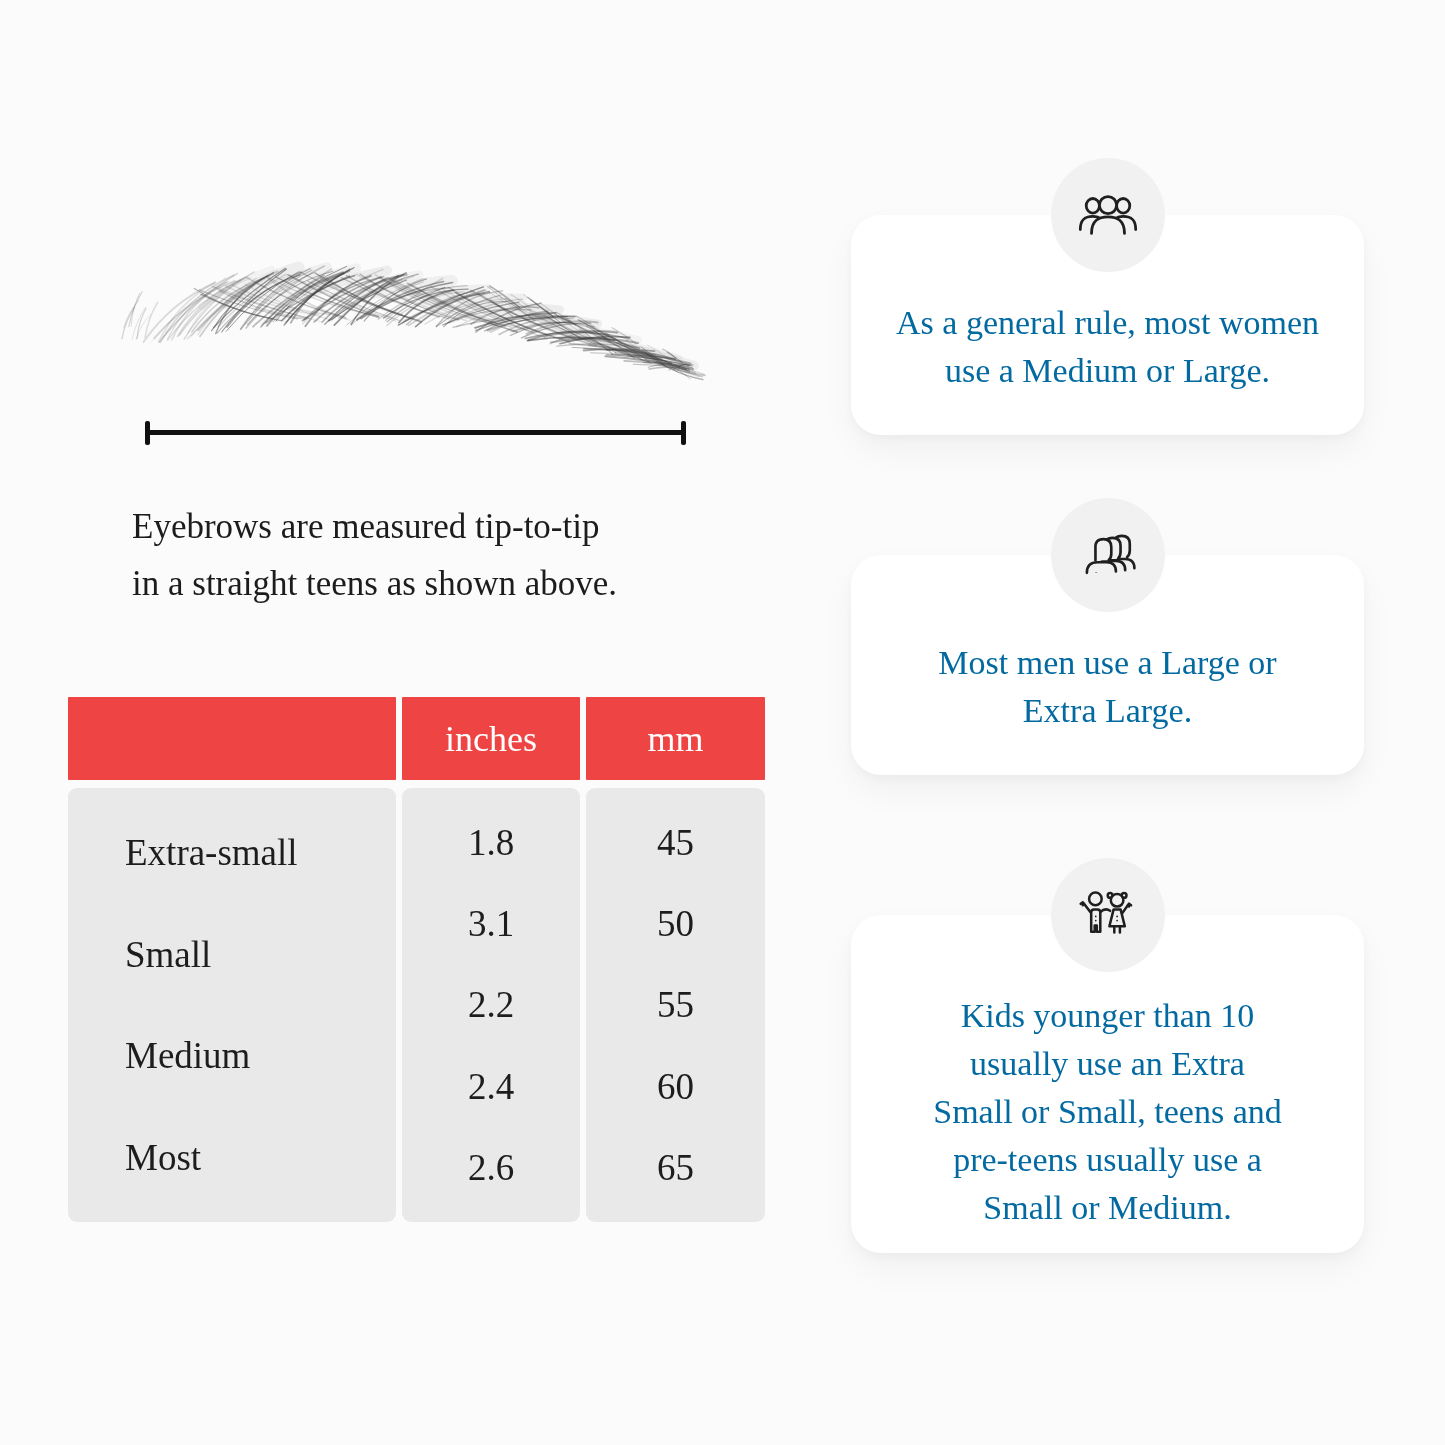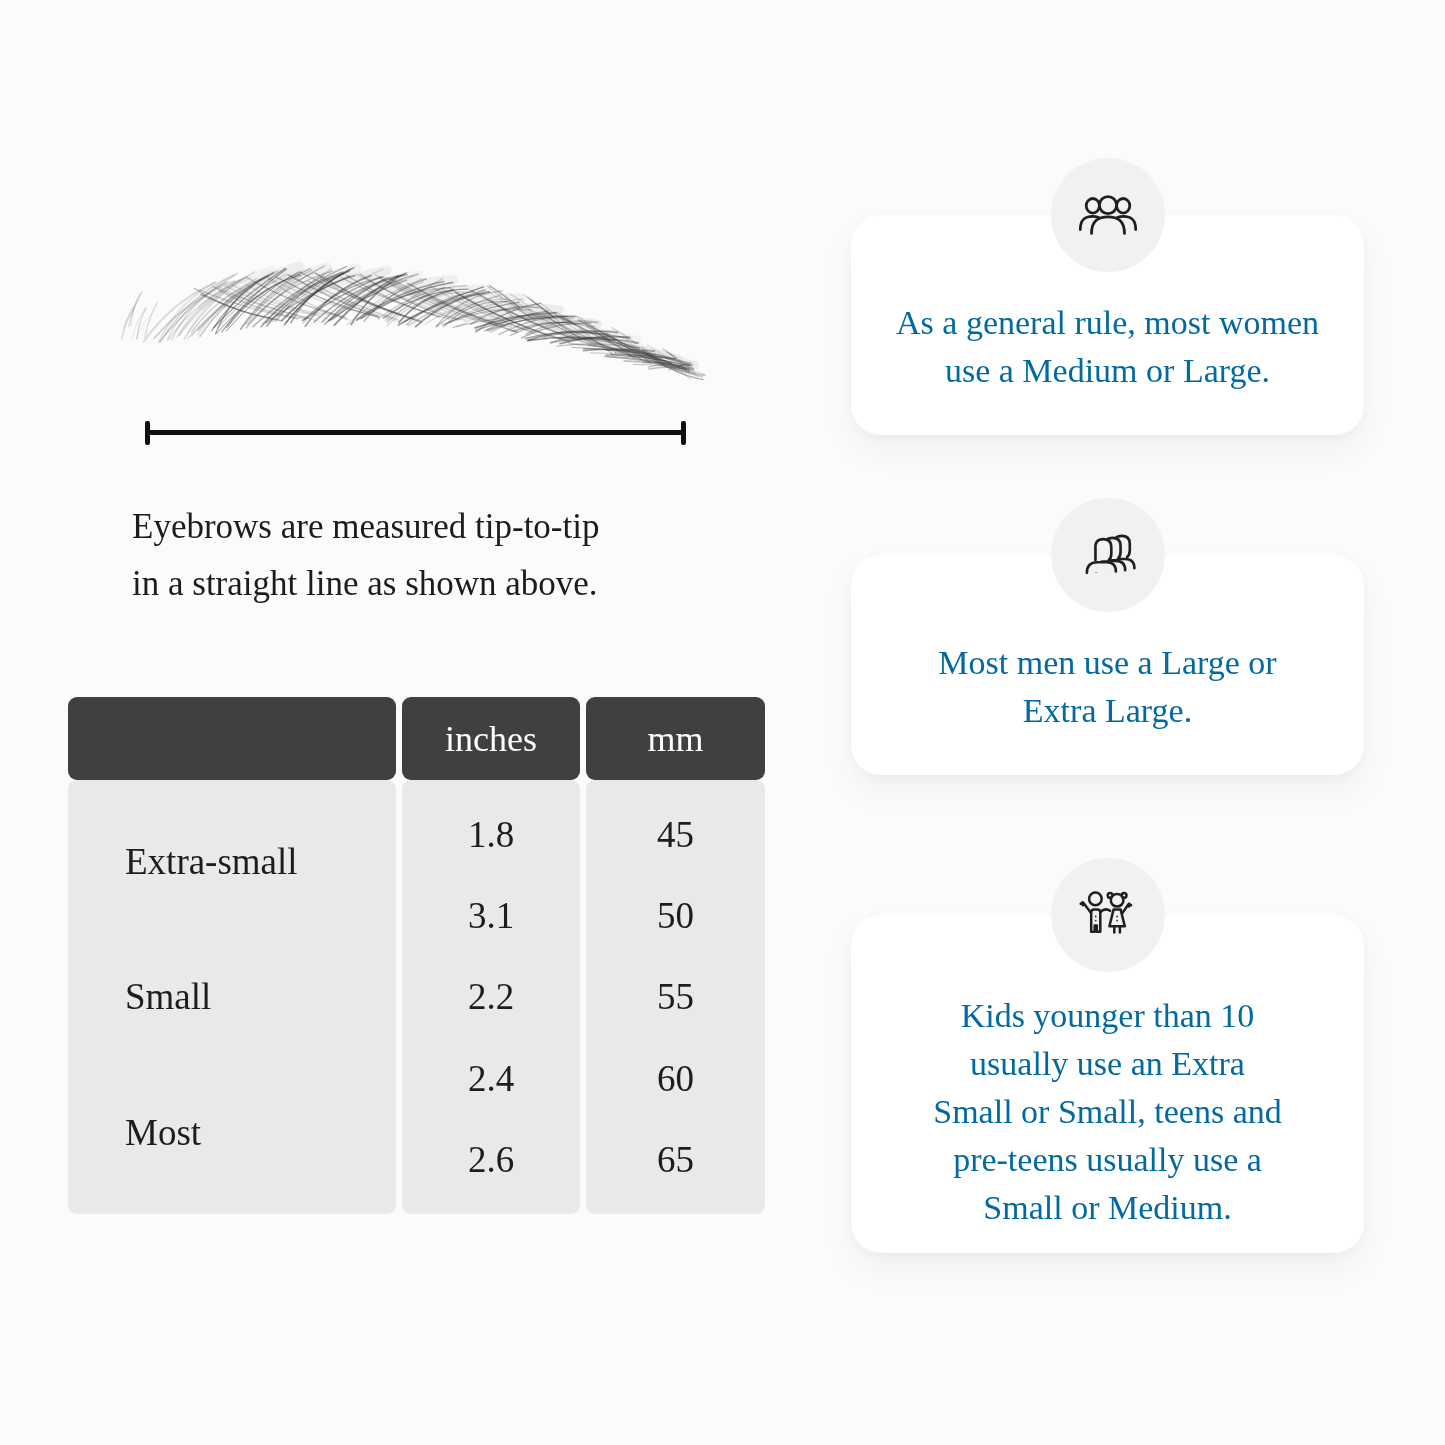--- a/index.html
+++ b/index.html
@@ -23,28 +23,28 @@
   #measure-caption{
     left:132px;top:498px;width:660px;
     font-size:35px;line-height:57px;color:#1c1c1c;
     white-space:pre-line;
   }
 
   
   #size-table{left:68px;top:697px;width:697px}
   .thead{display:flex;gap:6px;height:83px}
   .th{
-    background:#404040;border-radius:9px;color:#ffffff;
+    background:#ef4444;border-radius:1px;color:#ffffff;
     display:flex;align-items:center;justify-content:center;
     font-size:36px;
   }
   .w-name{width:328px}
   .w-in{width:178px}
   .w-mm{width:179px}
-  .tbody{display:flex;gap:6px;height:434px;}
+  .tbody{display:flex;gap:6px;height:434px;margin-top:8px}
   .tcol{
     background:#e9e9e9;border-radius:9px;
     display:flex;flex-direction:column;justify-content:space-around;
     padding:14px 0;
   }
   .cell{font-size:37px;display:flex;align-items:center;justify-content:center;color:#1d1d1d}
   .tcol.names .cell{justify-content:flex-start;padding-left:57px}
 
   
   .card{
@@ -316,32 +316,33 @@
     </svg>
 </div>
 
 <div class="abs" id="measure-line">
   <span class="cap left"></span>
   <span class="bar"></span>
   <span class="cap right"></span>
 </div>
 
 <div class="abs" id="measure-caption">Eyebrows are measured tip-to-tip
-in a straight line as shown above.</div>
+in a straight teens as shown above.</div>
 
 <div class="abs" id="size-table">
   <div class="thead">
     <div class="th w-name"></div>
     <div class="th w-in">inches</div>
     <div class="th w-mm">mm</div>
   </div>
   <div class="tbody">
     <div class="tcol names w-name">
       <div class="cell">Extra-small</div>
       <div class="cell">Small</div>
+      <div class="cell">Medium</div>
       <div class="cell">Most</div>
     </div>
     <div class="tcol w-in">
       <div class="cell">1.8</div>
       <div class="cell">3.1</div>
       <div class="cell">2.2</div>
       <div class="cell">2.4</div>
       <div class="cell">2.6</div>
     </div>
     <div class="tcol w-mm">

